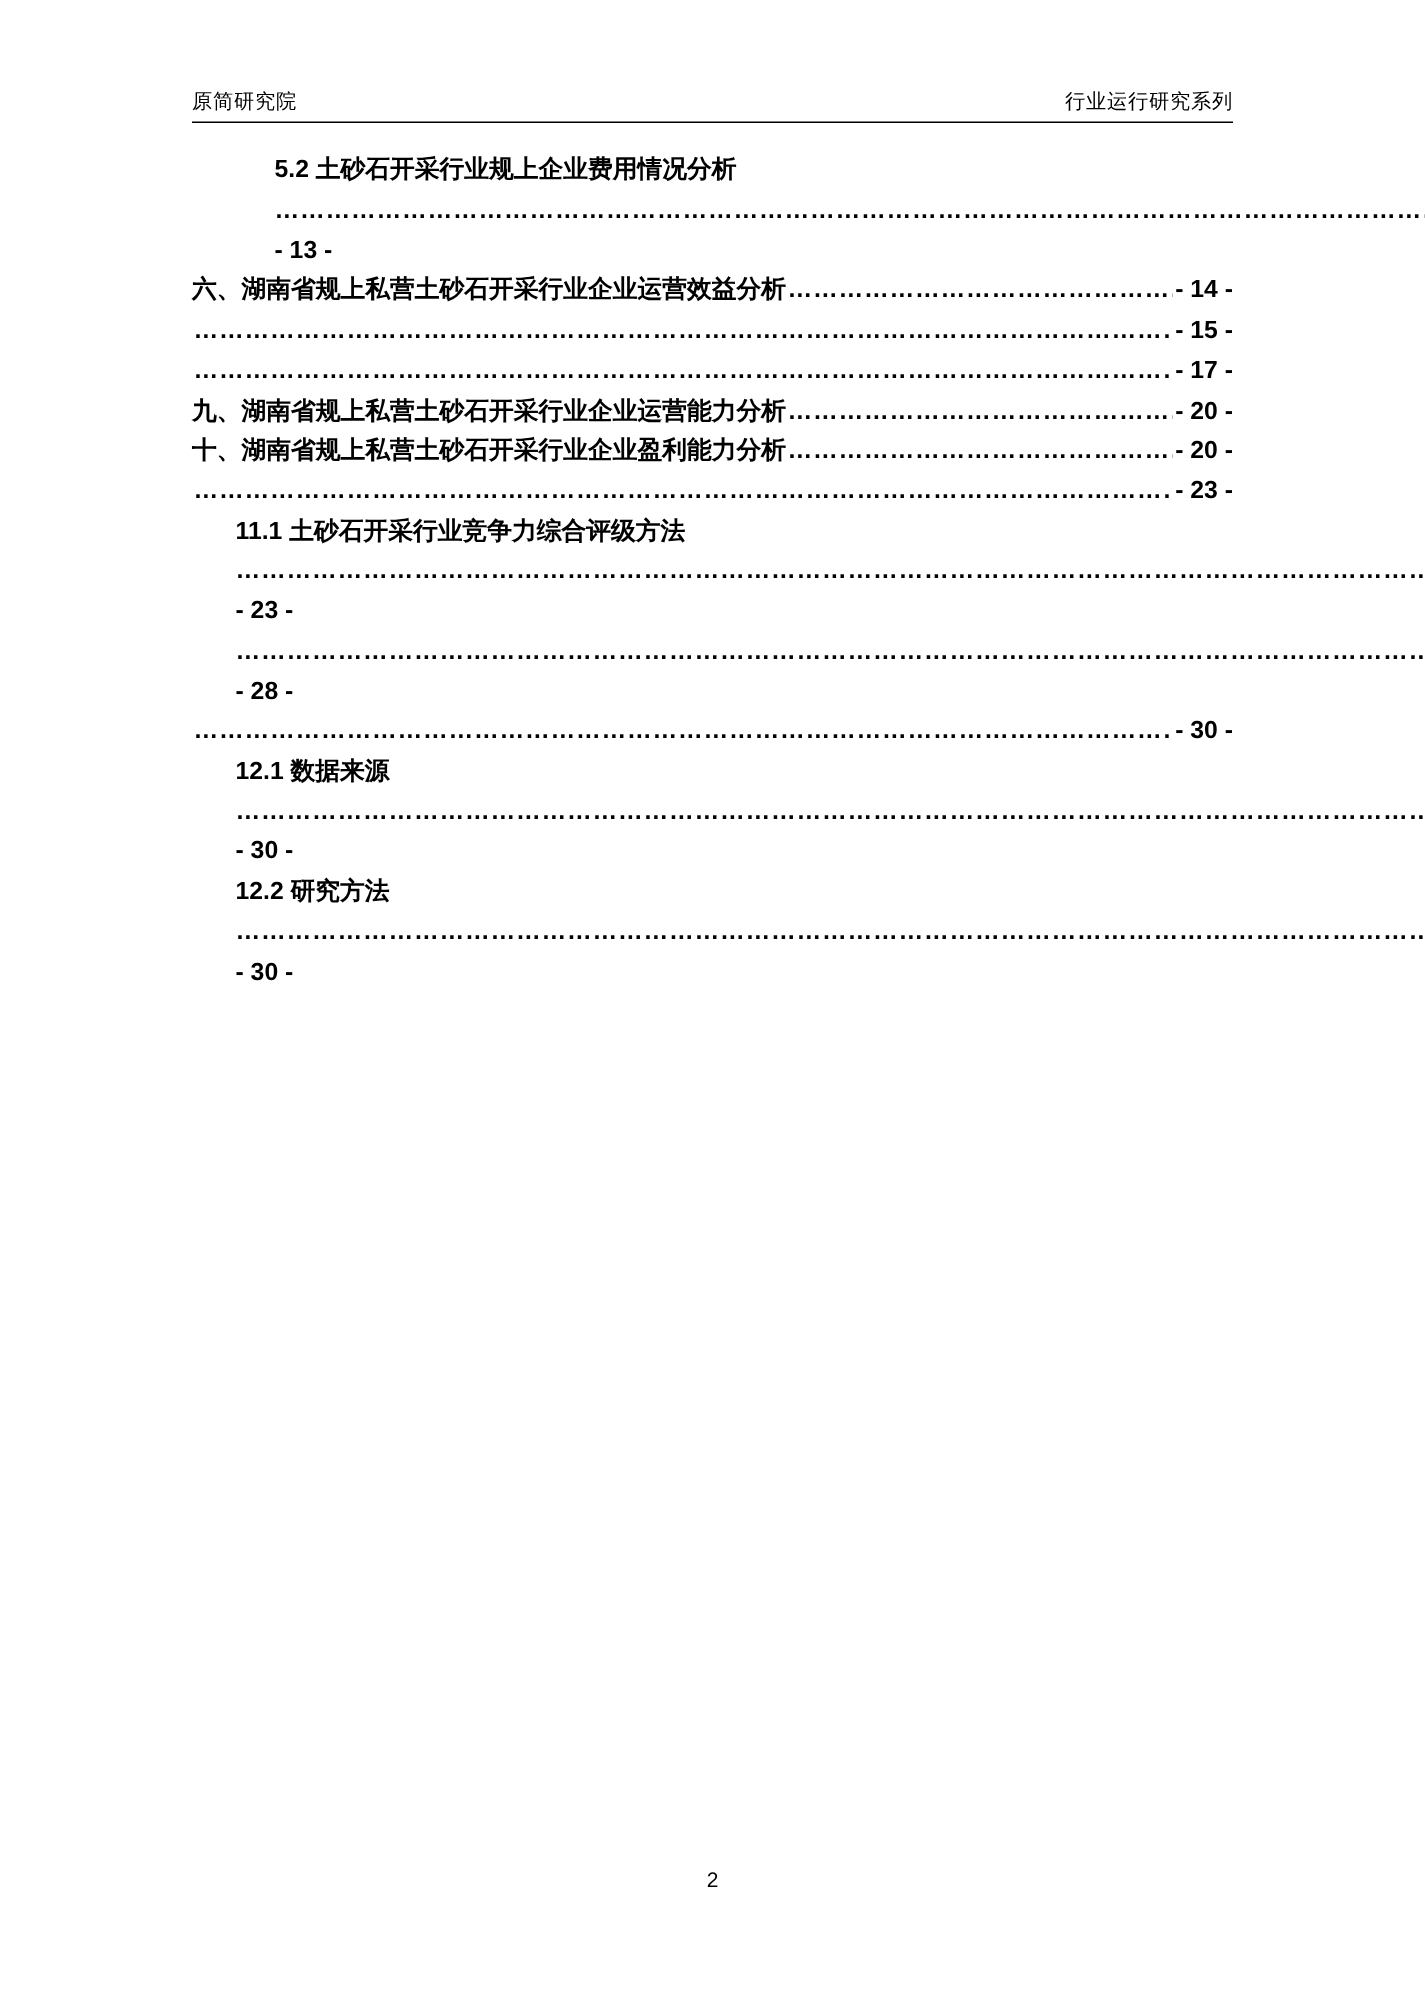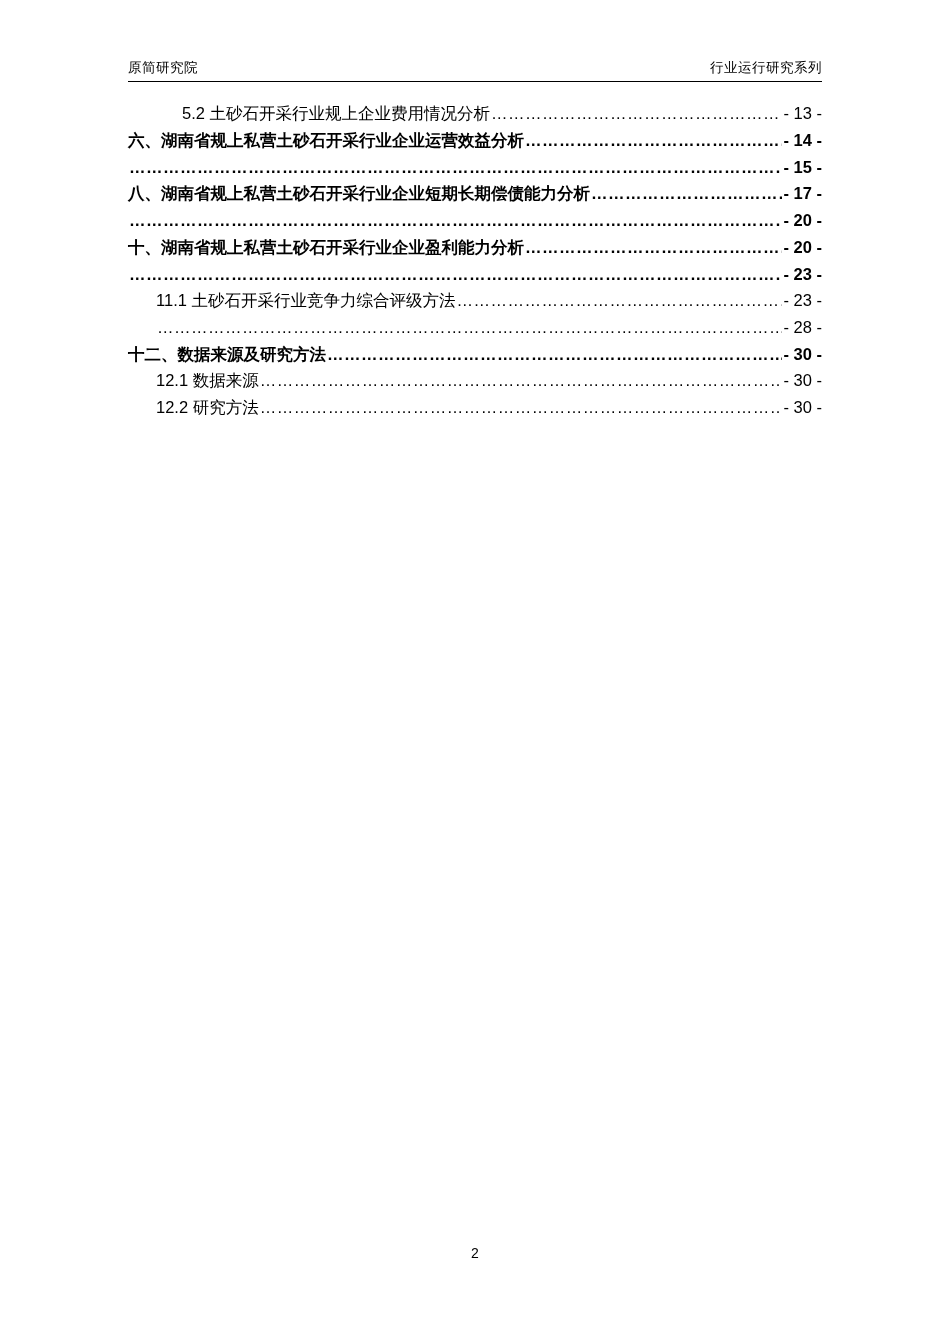--- a/index.html
+++ b/index.html
@@ -67,21 +67,22 @@
     text-align: center;
     font-size: 16.5px;
   }
   .lvl1 {
     font-weight: bold;
   }
   .lvl1 .dots, .lvl1 .page-no {
     font-weight: bold;
   }
   .lvl2 {
-    font-weight: normal;
+    font-weight: bold;
+    flex-direction: column;
   }
   .indent-1 {
     padding-left: 54px;
   }
   .indent-2 {
     padding-left: 28px;
   }
   
   .footer {
     position: absolute;
@@ -113,25 +114,25 @@
         <div class="toc-entry lvl1">
           <span class="label">六、湖南省规上私营土砂石开采行业企业运营效益分析</span>
           <span class="dots">……………………………………………………………………………………………………………………………………………………</span>
           <span class="page-no">- 14 -</span>
         </div>
         <div class="toc-entry lvl1">
           <span class="dots">……………………………………………………………………………………………………………………………………………………</span>
           <span class="page-no">- 15 -</span>
         </div>
         <div class="toc-entry lvl1">
-          <span class="label">八、湖南省规上私营土砂石开采行业企业短期长期偿债能力分析</span>
           <span class="dots">……………………………………………………………………………………………………………………………………………………</span>
           <span class="page-no">- 17 -</span>
         </div>
         <div class="toc-entry lvl1">
+          <span class="label">九、湖南省规上私营土砂石开采行业企业运营能力分析</span>
           <span class="dots">……………………………………………………………………………………………………………………………………………………</span>
           <span class="page-no">- 20 -</span>
         </div>
         <div class="toc-entry lvl1">
           <span class="label">十、湖南省规上私营土砂石开采行业企业盈利能力分析</span>
           <span class="dots">……………………………………………………………………………………………………………………………………………………</span>
           <span class="page-no">- 20 -</span>
         </div>
         <div class="toc-entry lvl1">
           <span class="dots">……………………………………………………………………………………………………………………………………………………</span>
@@ -140,21 +141,20 @@
         <div class="toc-entry lvl2 indent-2">
           <span class="label">11.1 土砂石开采行业竞争力综合评级方法</span>
           <span class="dots">……………………………………………………………………………………………………………………………………………………</span>
           <span class="page-no">- 23 -</span>
         </div>
         <div class="toc-entry lvl2 indent-2">
           <span class="dots">……………………………………………………………………………………………………………………………………………………</span>
           <span class="page-no">- 28 -</span>
         </div>
         <div class="toc-entry lvl1">
-          <span class="label">十二、数据来源及研究方法</span>
           <span class="dots">……………………………………………………………………………………………………………………………………………………</span>
           <span class="page-no">- 30 -</span>
         </div>
         <div class="toc-entry lvl2 indent-2">
           <span class="label">12.1 数据来源</span>
           <span class="dots">……………………………………………………………………………………………………………………………………………………</span>
           <span class="page-no">- 30 -</span>
         </div>
         <div class="toc-entry lvl2 indent-2">
           <span class="label">12.2 研究方法</span>

